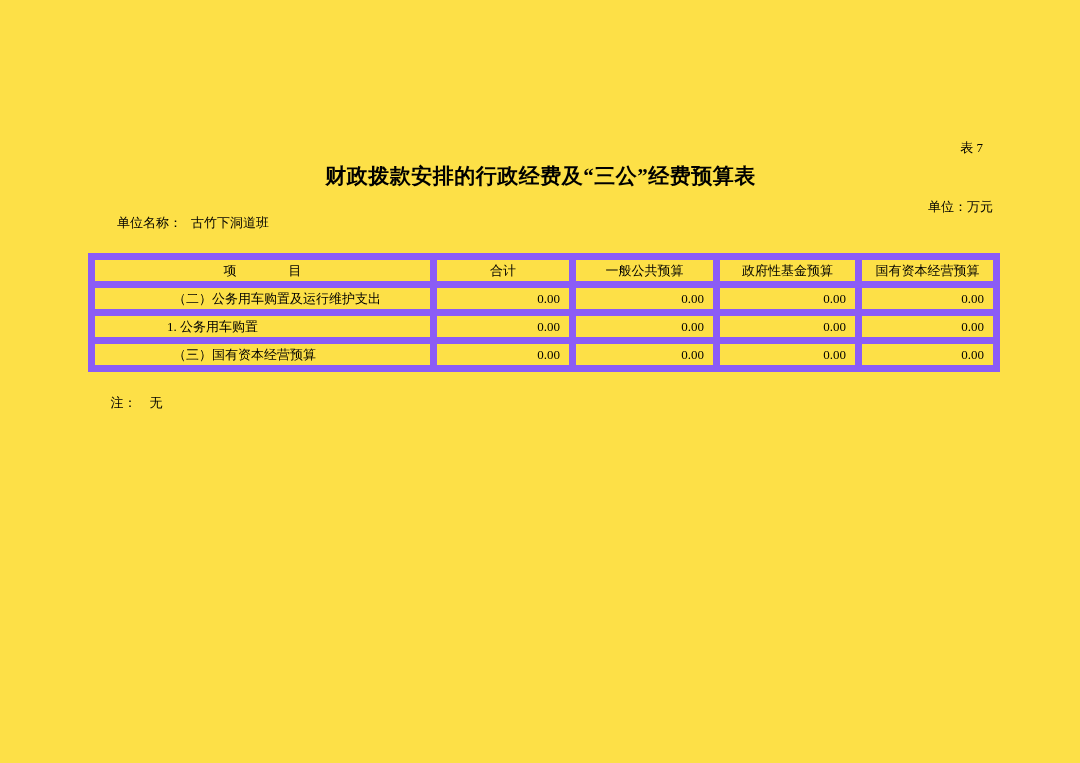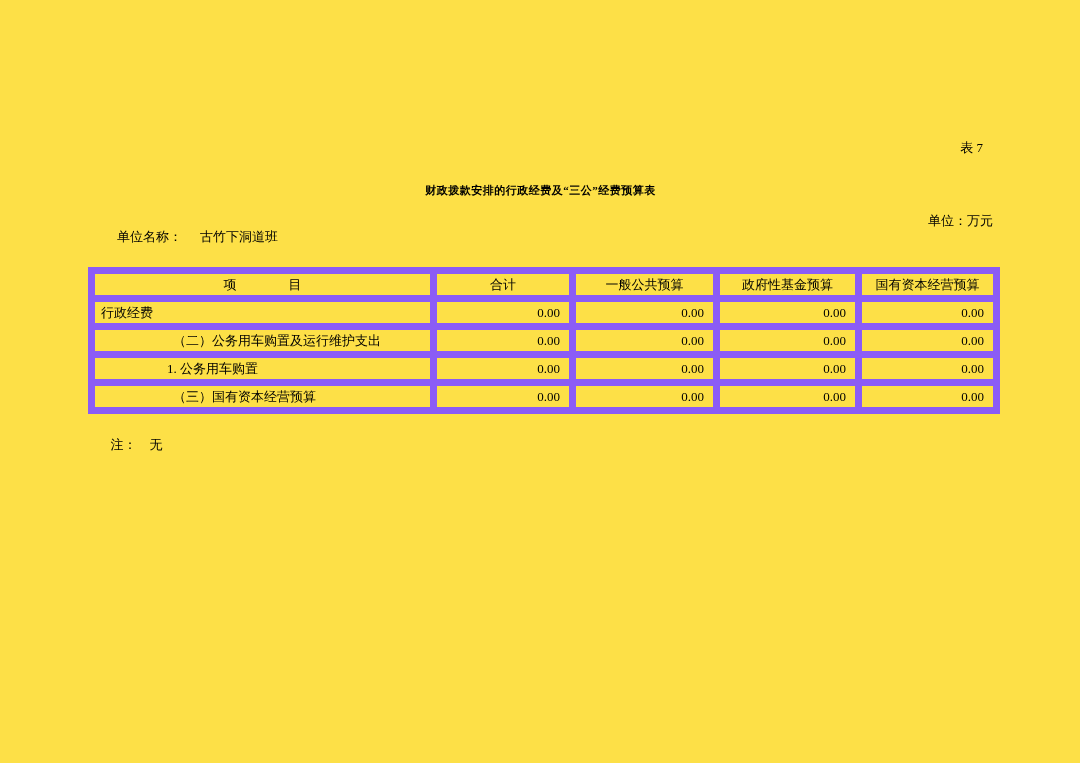--- a/index.html
+++ b/index.html
@@ -20,39 +20,39 @@
     width: 905px;
   }
   .table-no {
     text-align: right;
     padding-right: 10px;
     font-size: 13px;
     line-height: 16px;
     white-space: pre;
   }
   .title {
-    margin-top: 24px;
+    margin-top: 10px;
     text-align: center;
-    font-size: 11px;
+    font-size: 21px;
     font-weight: bold;
     line-height: 20px;
     letter-spacing: 0.5px;
     white-space: pre;
   }
   .meta {
     margin-top: 13px;
     margin-bottom: 6px;
     display: flex;
     justify-content: space-between;
     align-items: baseline;
     font-size: 13px;
     line-height: 16px;
   }
   .meta-left { padding-left: 3px; white-space: pre; }
-  .meta-left .unit-name { margin-left: 18px; }
+  .meta-left .unit-name { margin-left: 9px; }
   .meta-right { white-space: pre; }
   table.budget {
     width: 905px;
     border-collapse: collapse;
     table-layout: fixed;
   }
   table.budget th, table.budget td {
     border: 7px solid #8b5cf6;
     font-size: 13px;
     font-weight: normal;
@@ -106,27 +106,20 @@
         <tr>
           <th>项　　　　目</th>
           <th>合计</th>
           <th>一般公共预算</th>
           <th>政府性基金预算</th>
           <th>国有资本经营预算</th>
         </tr>
       </thead>
       <tbody>
         <tr>
-          <td class="row-label ind0">行政经费</td>
-          <td class="cell-value">0.00</td>
-          <td class="cell-value">0.00</td>
-          <td class="cell-value">0.00</td>
-          <td class="cell-value">0.00</td>
-        </tr>
-        <tr>
           <td class="row-label ind2">（二）公务用车购置及运行维护支出</td>
           <td class="cell-value">0.00</td>
           <td class="cell-value">0.00</td>
           <td class="cell-value">0.00</td>
           <td class="cell-value">0.00</td>
         </tr>
         <tr>
           <td class="row-label ind3">1. 公务用车购置</td>
           <td class="cell-value">0.00</td>
           <td class="cell-value">0.00</td>

